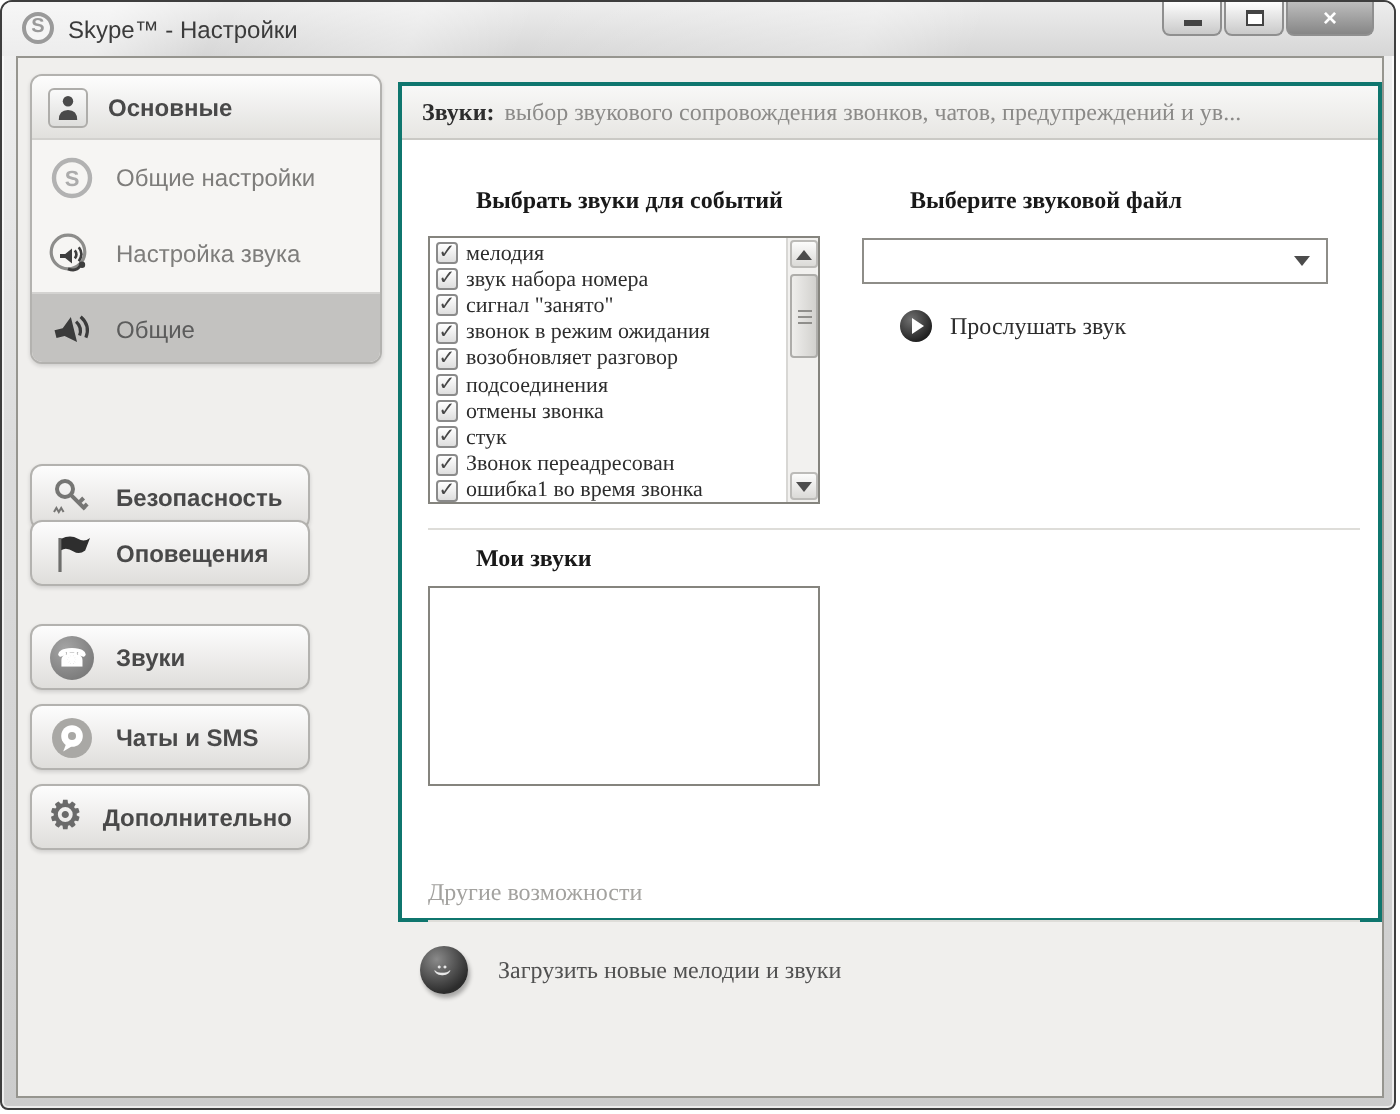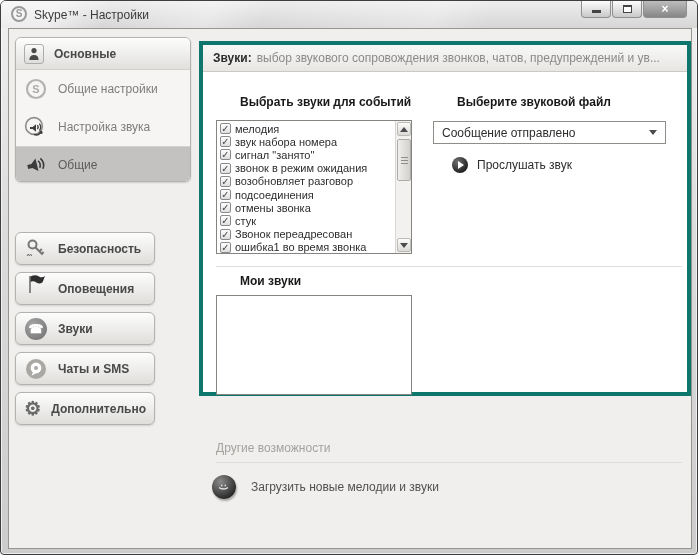--- a/index.html
+++ b/index.html
@@ -85,22 +85,22 @@
   .section-btn .iconbox { width:24px; height:24px; display:flex; align-items:center; justify-content:center; }
   .gear-glyph { font-size:19px; color:#6a6a6a; line-height:19px; }
   .circle-badge {
     width:22px; height:22px; border-radius:50%;
     display:flex; align-items:center; justify-content:center;
   }
   .phone-badge { background:radial-gradient(circle at 35% 30%, #a5a5a5, #7c7c7c 75%); color:#fff; font-size:12px; }
 
   
   .panel {
-    position:absolute; left:190px; top:12px; width:492px; height:355px;
-    background:#ffffff; border:4px solid #0f766e;
+    position:absolute; left:190px; top:12px; width:492px; height:420px;
+    background:#ffffff; border:2px solid #0f766e;font-family:Liberation Serif, serif;
   }
   .panel-header {
     position:absolute; left:0; top:0; right:0; height:27px;
     background:linear-gradient(180deg,#f8f8f7,#e7e6e3);
     border-bottom:1px solid #cac9c5;
     display:flex; align-items:center; padding:0 10px;
     font-size:12px; white-space:nowrap; overflow:hidden;
   }
   .panel-header .ph-title { font-weight:bold; color:#2d2d2d; margin-right:5px; }
   .panel-header .ph-sub { color:#8b8a88; }
@@ -262,21 +262,21 @@
         <span class="iconbox">
           <svg width="24" height="24" viewBox="0 0 24 24">
             <circle cx="8.5" cy="7.5" r="4" fill="none" stroke="#767674" stroke-width="2"></circle>
             <path d="M11.3 10.3 L18.6 17.6 M15.4 14.4 l2.4-2.4 M17.8 16.8 l1.8-1.8" stroke="#767674" stroke-width="2" fill="none"></path>
             <path d="M3 19 l1.2-2 1.2 2 1.2-2 1.2 2" stroke="#767674" stroke-width="1" fill="none"></path>
           </svg>
         </span>
         <span>Безопасность</span>
       </div>
 
-      <div class="section-btn" style="top:235px;align-items:flex-end;">
+      <div class="section-btn" style="top:223px;">
         <span class="iconbox">
           <svg width="22" height="22" viewBox="0 0 22 22">
             <path d="M5 3 L5 20" stroke="#6e6e6c" stroke-width="1.6"></path>
             <path d="M5.6 3.4 q4.6-2.4 8.4 0 q3 1.9 6-0.4 l-2.4 6.2 q-3 2.3-5.8 .5 q-3.8-2.4-6.2-.6 z" fill="#2e2e2e"></path>
           </svg>
         </span>
         <span>Оповещения</span>
       </div>
 
       <div class="section-btn" style="top:275px;">
@@ -367,21 +367,20 @@
             </span>
           <span class="sbtn down">
               <span class="tri-down"></span>
             </span>
         </div>
       </div>
 
       <div class="sec-label" style="left:230px; top:50px;">Выберите звуковой файл</div>
 
       <div class="combo">
-        <span>Сообщение отправлено</span>
         <span class="combo-arrow tri-down"></span>
       </div>
 
       <div class="play-row">
         <span class="play-icon">
             <span class="play-tri"></span>
           </span>
         <span class="play-label">Прослушать звук</span>
       </div>
 

